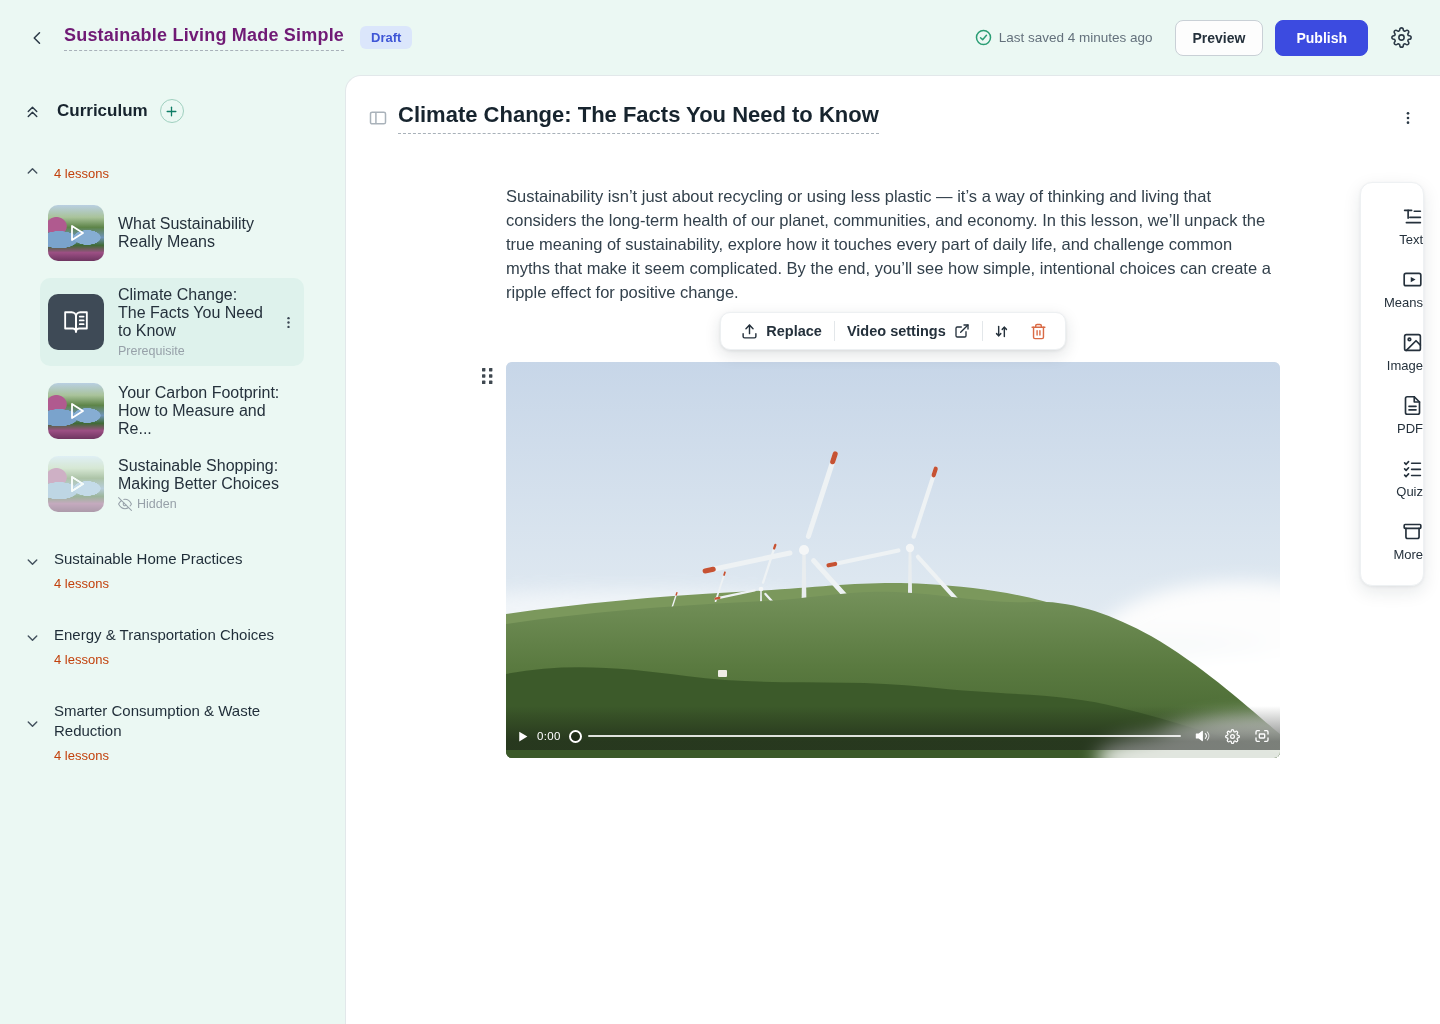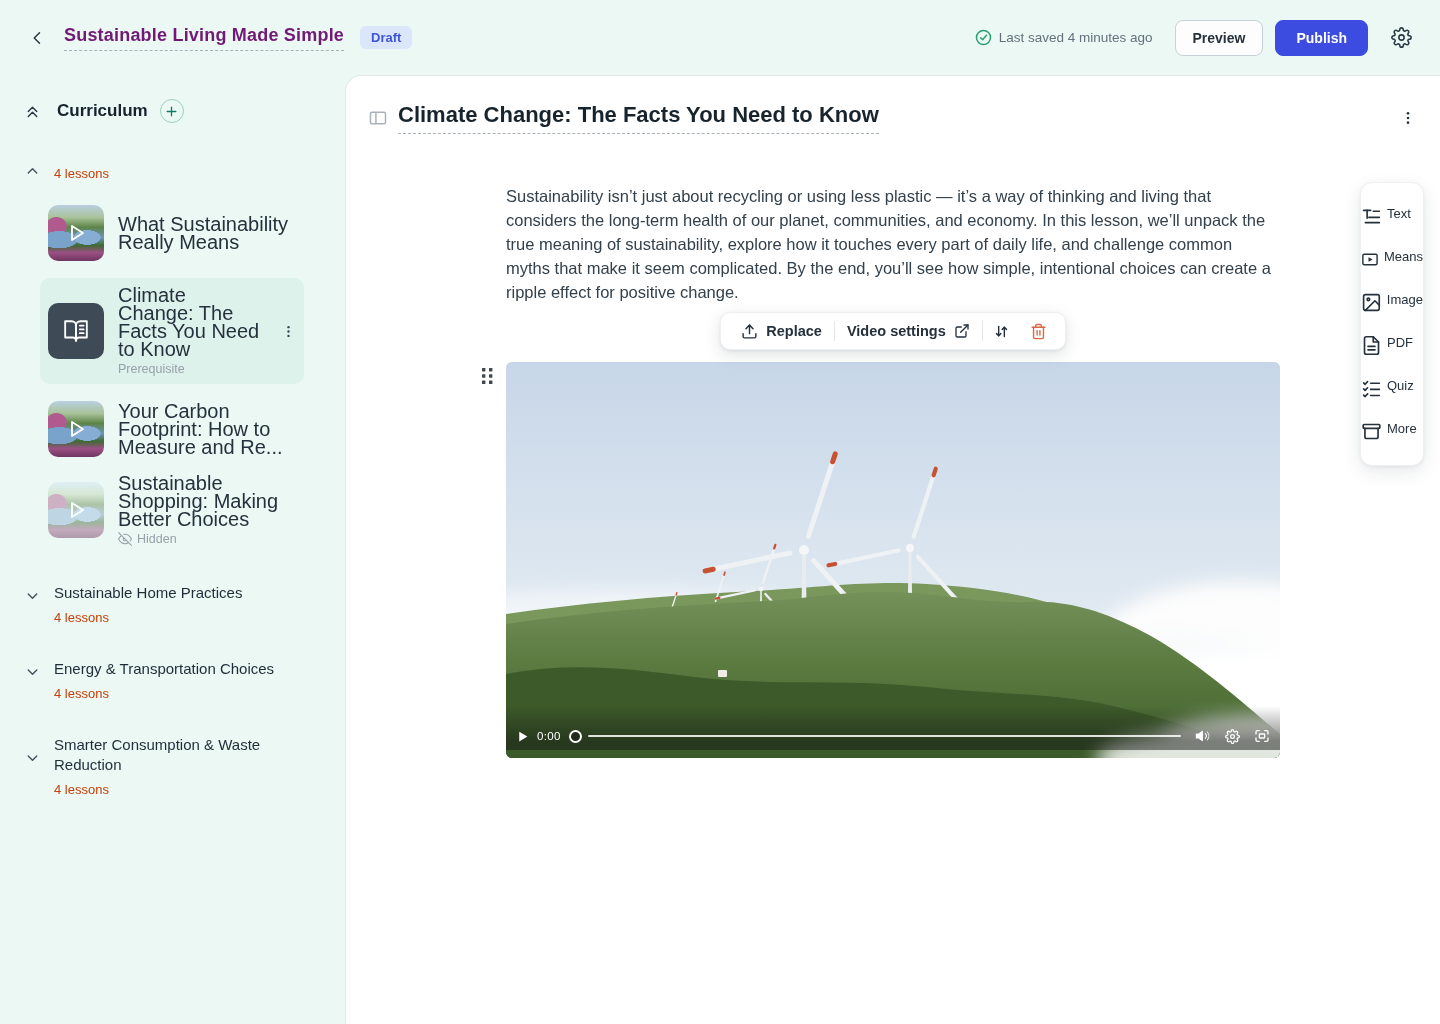--- a/index.html
+++ b/index.html
@@ -63,21 +63,21 @@
     background:
       radial-gradient(22px 12px at 70% 58%, #86add3 60%, transparent 62%),
       radial-gradient(30px 14px at 20% 62%, #7aa3cc 60%, transparent 62%),
       radial-gradient(18px 16px at 15% 38%, #b05a8f 55%, transparent 60%),
       linear-gradient(180deg, #b9cfe2 0%, #a9c39a 22%, #5d8448 40%, #6f94b8 58%, #3f6b35 72%, #9c4f84 85%, #6e3560 100%);
   }
   .thumb-faded { opacity:.5; filter:saturate(.75) brightness(1.12); }
   .thumb-dark { background:#3e4a56; color:#fff; }
   .play-overlay { position:absolute; inset:0; display:flex; align-items:center; justify-content:center; color:#fff; }
   .lesson-body { flex:1; min-width:0; }
-  .lesson-title { font-size:20px; line-height:18px; color:#25313c; max-width:180px; }
+  .lesson-title { font-size:16px; line-height:18px; color:#25313c; max-width:180px; }
   .lesson-sub { font-size:12.5px; color:#97a1a9; margin-top:4px; display:flex; align-items:center; gap:5px; }
   .lesson-kebab { color:#3a4653; padding:4px 2px; cursor:pointer; flex:0 0 auto; }
 
   
   .content {
     position:absolute; top:75px; left:345px; right:0; bottom:0;
     background:#fff; border-top-left-radius:16px;
     border-left:1px solid #e2e8ea; border-top:1px solid #e2e8ea;
   }
   .content-header { display:flex; align-items:center; padding:26px 20px 0 22px; gap:10px; }
@@ -117,21 +117,21 @@
   .track { flex:1; height:2px; background:rgba(255,255,255,.85); border-radius:2px; margin-left:-2px; cursor:pointer; }
   .ctrl-icon { display:flex; cursor:pointer; margin-left:6px; }
 
   
   .rail {
     position:absolute; top:106px; right:16px; width:64px; background:#fff;
     border:1px solid #eef1f3; border-radius:12px;
     box-shadow:0 6px 18px rgba(23,36,46,.10), 0 1px 3px rgba(23,36,46,.06);
     padding:12px 0; display:flex; flex-direction:column; align-items:center; z-index:5;
   }
-  .rail-item { display:flex; flex-direction:row; align-items:flex-start; gap:5px; padding:11px 0; cursor:pointer; color:#25313c; width:100%; }
+  .rail-item { display:flex; flex-direction:column; align-items:flex-end; gap:5px; padding:11px 0; cursor:pointer; color:#25313c; width:100%; }
   .rail-label { font-size:13px; font-weight:500; }
   svg { display:block; }
 </style>
 </head>
 <body>
 
 <div class="app">
 
   <div class="header">
     <div class="back-btn">

